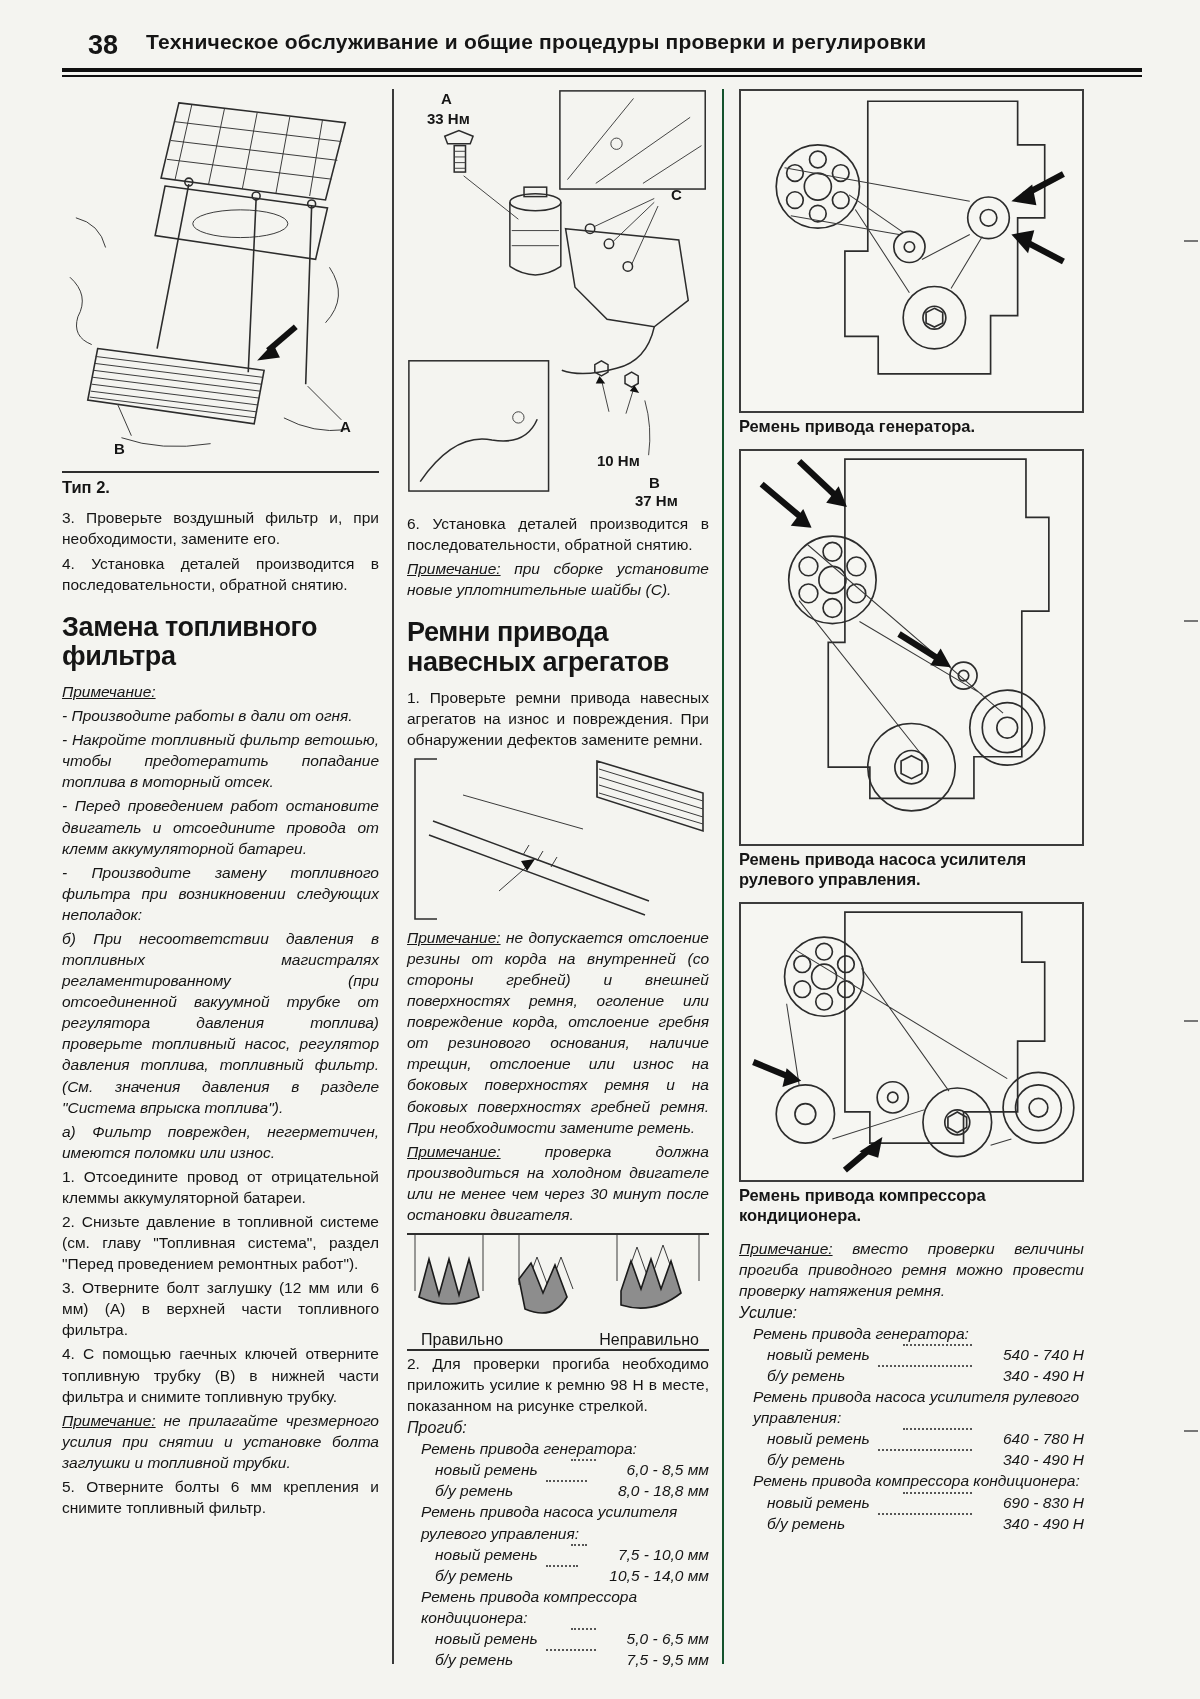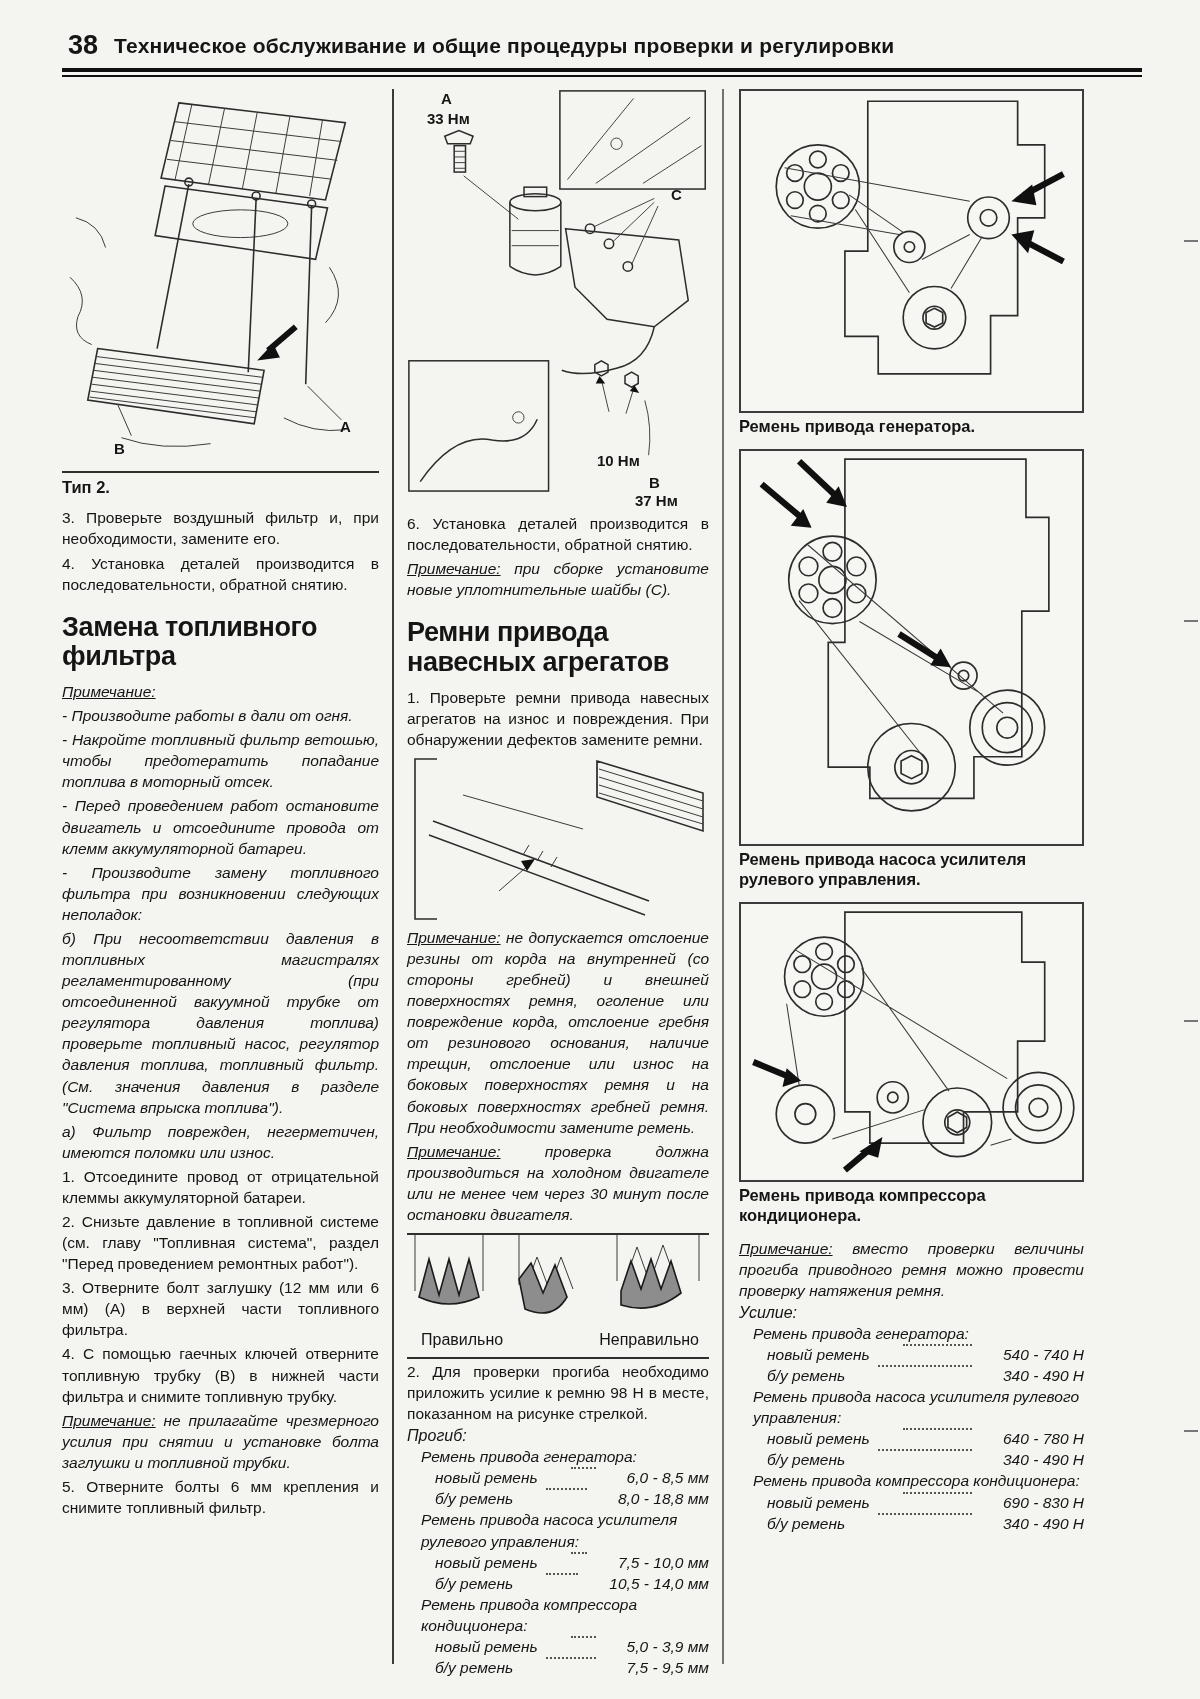--- a/index.html
+++ b/index.html
@@ -1,28 +1,28 @@
 <!DOCTYPE html>
 <html><head>
 <meta charset="utf-8">
 <style>
   html,body{margin:0;padding:0;background:#9a9a9a;}
   .page{width:1200px;height:1699px;margin:0 auto;background:#f4f4f0;position:relative;overflow:hidden;
         box-sizing:border-box;padding:30px 58px 0 62px;font-family:"Liberation Sans",sans-serif;color:#151515;}
   
-  .hdr{display:flex;align-items:center;gap:16px;padding-left:6px;}
+  .hdr{display:flex;align-items:flex-start;gap:28px;padding-left:6px;margin-left:20px;}
   .pagenum{font-size:27px;font-weight:bold;}
   .htitle{font-size:21px;font-weight:bold;letter-spacing:.2px;}
   .hrule{margin-top:7px;border-top:4px solid #101010;border-bottom:2px solid #101010;height:3px;}
   
   .cols{display:flex;margin-top:12px;height:1575px;}
   .col{box-sizing:border-box;}
   .c1{width:330px;padding-right:13px;}
   .c2{width:330px;padding:0 13px;border-left:2px solid #3a3a3a;}
-  .c3{width:362px;padding-left:15px;border-left:2px solid #737373;}
+  .c3{width:362px;padding-left:15px;border-left:2px solid #14532d;}
   p{margin:0 0 3px;font-size:15.5px;line-height:1.36;text-align:justify;}
   .it{font-style:italic;}
   .nlabel{font-style:italic;text-decoration:underline;}
   h2{font-size:27px;line-height:1.1;margin:18px 0 9px;letter-spacing:-.4px;font-weight:bold;}
   .figcap{font-weight:bold;font-size:16.5px;margin:5px 0 10px;}
   .fig{position:relative;margin:0 0 4px;}
   .fig svg{display:block;width:100%;height:auto;}
   svg .ln{fill:none;stroke:#2c2c2c;stroke-width:1.6;}
   svg .thin{fill:none;stroke:#3a3a3a;stroke-width:1;}
   svg .blk{fill:#101010;stroke:none;}
@@ -31,21 +31,21 @@
   .figlabel{position:absolute;font-weight:bold;font-size:15px;line-height:1;}
   .airfig{border-bottom:2px solid #2e2e2e;padding-bottom:4px;}
   
   .spectitle{font-style:italic;margin-bottom:1px;}
   .grp{font-style:italic;font-size:15.5px;line-height:1.36;margin-left:14px;}
   .srow{display:flex;align-items:flex-start;font-style:italic;font-size:15.5px;line-height:1.36;margin-left:28px;gap:27px;}
   .lead{flex:1;border-bottom:2px dotted #555;margin:0 4px 4px 6px;min-width:14px;}
   .val{white-space:nowrap;}
   
   .profile{border-top:2px solid #2e2e2e;border-bottom:2px solid #2e2e2e;padding:0;margin:8px 0 2px;}
-  .plabels{display:flex;justify-content:space-between;font-size:16px;padding:0 10px 8px 14px;}
+  .plabels{display:flex;justify-content:space-between;font-size:16px;padding:0 10px 0 14px;}
   
   .efig{border:2px solid #3c3c3c;padding:4px;margin-bottom:2px;background:#f6f6f2;position:relative;}
   .rcap{font-weight:bold;font-size:16.5px;line-height:1.2;margin:4px 0 12px;}
   .scanmark{position:absolute;right:2px;width:14px;height:2px;background:#777;}
 </style>
 </head>
 <body>
 
 <div class="page">
 
@@ -227,21 +227,21 @@
       <div class="srow">
           <span>б/у ремень</span>
           <span class="lead"></span>
           <span class="val">10,5 - 14,0 мм</span>
         </div>
 
       <div class="grp">Ремень привода компрессора кондиционера:</div>
       <div class="srow">
           <span>новый ремень</span>
           <span class="lead"></span>
-          <span class="val">5,0 - 3,9 мм</span>
+          <span class="val">5,0 - 6,5 мм</span>
         </div>
       <div class="srow">
           <span>б/у ремень</span>
           <span class="lead"></span>
           <span class="val">7,5 - 9,5 мм</span>
         </div>
     </div>
 
     <div class="col c3">
 

